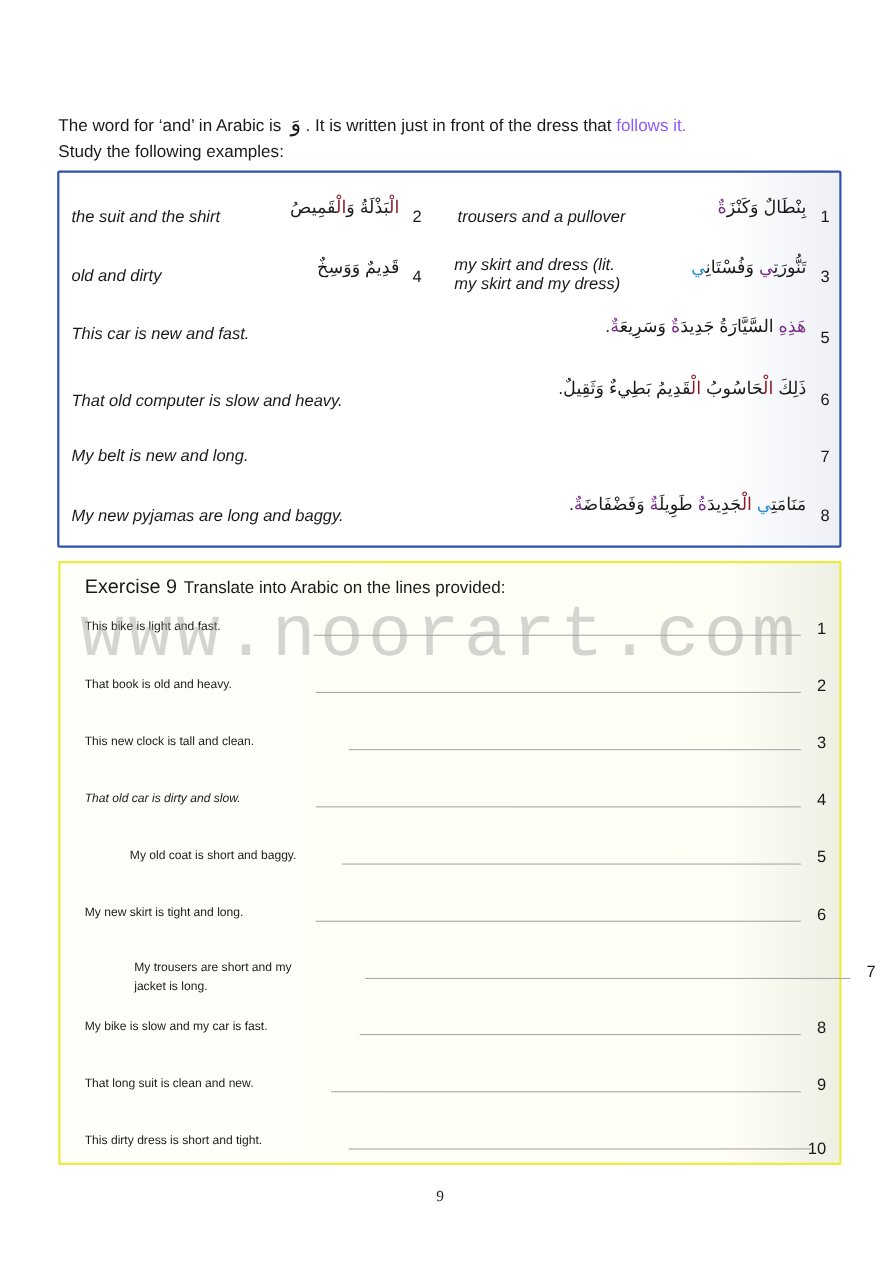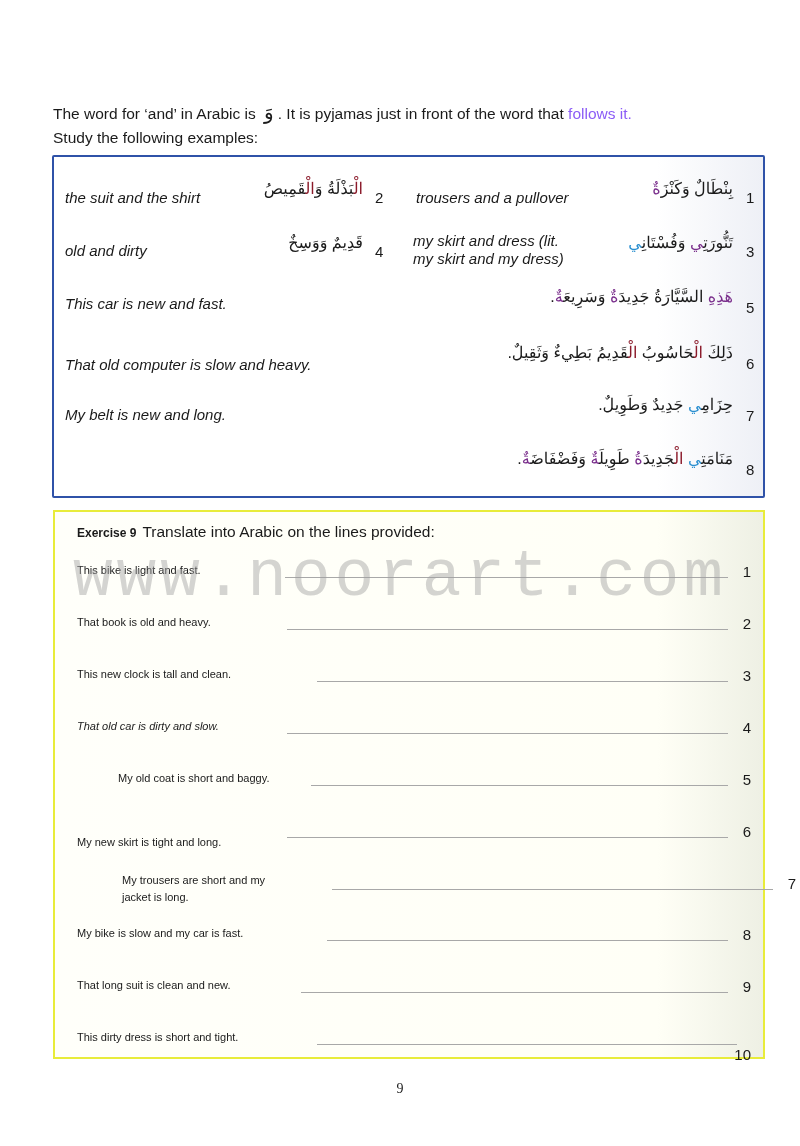--- a/index.html
+++ b/index.html
@@ -24,40 +24,40 @@
   .c-purple { color: #7a2f8c; }
   .c-red { color: #8b1a2a; }
   .c-blue { color: #2a8fd0; }
 
   .exercise {
     position: absolute; left: 53px; top: 510px; width: 712px; height: 549px;
     border: 2px solid #e8ec3a; box-sizing: border-box;
     background: linear-gradient(to right, #fffffa 0%, #fffff6 85%, #eef0e4 100%);
   }
   .ex-title { position: absolute; left: 22px; top: 11px; font-size: 15.5px; }
-  .ex-title b { font-weight: bold; font-size: 12px; margin-right: 6px; }
+  .ex-title b { font-weight: normal; font-size: 18px; margin-right: 6px; }
   .q-row { position: absolute; left: 0; width: 100%; height: 40px; }
   .q-text { position: absolute; left: 22px; font-size: 11px; line-height: 17px; color: #1a1a1a; }
   .q-line { position: absolute; height: 1px; background: #a8a8a8; }
   .q-num { position: absolute; right: 12px; font-size: 15px; color: #1a1a1a; }
 
   .watermark {
     position: absolute; left: 0; top: 548px; width: 800px; text-align: center;
     font-family: "Liberation Mono", "DejaVu Sans Mono", monospace; font-size: 66px; letter-spacing: 4px;
     color: rgba(160,160,160,0.45); pointer-events: none; line-height: 60px; white-space: nowrap;
   }
   .page-num { position: absolute; left: 0; width: 800px; top: 1081px; text-align: center; font-family: "Liberation Serif", serif; font-size: 14px; color: #222; }
 </style>
 </head>
 <body>
 
 <div class="intro">
   <div>
     <span>The word for ‘and’ in Arabic is</span>
-    <span class="ar">وَ</span><span>. It is pyjamas just in front of the word that</span>
+    <span class="ar">وَ</span><span>. It is written just in front of the dress that</span>
     <span class="grey">follows it.</span>
   </div>
   <div>Study the following examples:</div>
 </div>
 
 <div class="examples">
 
   <div class="ex-row" style="top:22px">
     <span class="num" style="left:692px;top:10px">1</span>
     <span class="ar-text" id="ar0" style="right:30px;top:0px"><span>بِنْطَالٌ وَكَنْزَ</span><span class="c-purple">ةٌ</span></span>
@@ -88,27 +88,27 @@
   </div>
 
   <div class="ex-row" style="top:184px">
     <span class="num" style="left:692px;top:14px">6</span>
     <span class="ar-text" id="ar5" style="right:30px;top:2px"><span>ذَلِكَ </span><span class="c-red">الْ</span><span>حَاسُوبُ </span><span class="c-red">الْ</span><span>قَدِيمُ بَطِيءٌ وَثَقِيلٌ.</span></span>
     <span class="en" style="left:11px;top:15px">That old computer is slow and heavy.</span>
   </div>
 
   <div class="ex-row" style="top:238px">
     <span class="num" style="left:692px;top:12px">7</span>
-    <span class="ar-text" id="ar6" style="right:30px;top:0px"><span>حِزَامِ</span><span class="c-blue">ي</span><span> جَدِيدٌ وَطَوِيلٌ.</span></span>
     <span class="en" style="left:11px;top:11px">My belt is new and long.</span>
   </div>
 
   <div class="ex-row" style="top:291px">
     <span class="num" style="left:692px;top:13px">8</span>
     <span class="ar-text" id="ar7" style="right:30px;top:1px"><span>مَنَامَتِ</span><span class="c-blue">ي</span><span class="c-red"> الْ</span><span>جَدِيدَ</span><span class="c-purple">ةُ</span><span> طَوِيلَ</span><span class="c-purple">ةٌ</span><span> وَفَضْفَاضَ</span><span class="c-purple">ةٌ</span><span>.</span></span>
+    <span class="en" style="left:11px;top:13px">My new pyjamas are long and baggy.</span>
   </div>
 </div>
 
 <div class="exercise">
   <div class="ex-title">
     <b>Exercise 9</b><span>Translate into Arabic on the lines provided:</span>
   </div>
   <div id="questions">
       <div class="q-row" style="top: 50px;">
         <div class="q-text" style="top: 0px;"><span>This bike is light and fast.</span></div>
@@ -129,21 +129,21 @@
         <div class="q-text" style="top: 0px; font-style: italic;"><span>That old car is dirty and slow.</span></div>
         <div class="q-line" style="left: 232px; right: 35px; top: 15px;"></div>
         <div class="q-num" style="top: 1px;">4</div>
       </div>
       <div class="q-row" style="top: 258px;">
         <div class="q-text" style="top: 0px; margin-left: 41px;"><span>My old coat is short and baggy.</span></div>
         <div class="q-line" style="left: 256px; right: 35px; top: 15px;"></div>
         <div class="q-num" style="top: 1px;">5</div>
       </div>
       <div class="q-row" style="top: 310px;">
-        <div class="q-text" style="top: 12px;"><span>My new skirt is tight and long.</span></div>
+        <div class="q-text" style="top: 0px;"><span>My new skirt is tight and long.</span></div>
         <div class="q-line" style="left: 232px; right: 35px; top: 15px;"></div>
         <div class="q-num" style="top: 1px;">6</div>
       </div>
       <div class="q-row" style="top: 362px; margin-left: 45px;">
         <div class="q-text" style="top: -2px;"><span>My trousers are short and my</span><br><span>jacket is long.</span></div>
         <div class="q-line" style="left: 232px; right: 35px; top: 15px;"></div>
         <div class="q-num" style="top: 1px;">7</div>
       </div>
       <div class="q-row" style="top: 413px;">
         <div class="q-text" style="top: 0px;"><span>My bike is slow and my car is fast.</span></div>
@@ -151,20 +151,20 @@
         <div class="q-num" style="top: 1px;">8</div>
       </div>
       <div class="q-row" style="top: 465px; text-align: center;">
         <div class="q-text" style="top: 0px;"><span>That long suit is clean and new.</span></div>
         <div class="q-line" style="left: 246px; right: 35px; top: 15px;"></div>
         <div class="q-num" style="top: 1px;">9</div>
       </div>
       <div class="q-row" style="top: 517px;">
         <div class="q-text" style="top: 0px;"><span>This dirty dress is short and tight.</span></div>
         <div class="q-line" style="left: 262px; right: 26px; top: 15px;"></div>
-        <div class="q-num" style="top: 17px;">10</div>
+        <div class="q-num" style="top: 7px;">10</div>
       </div>
     </div>
 </div>
 
 <div class="watermark">www.noorart.com</div>
 
 <div class="page-num">9</div>
 
 </body></html>

